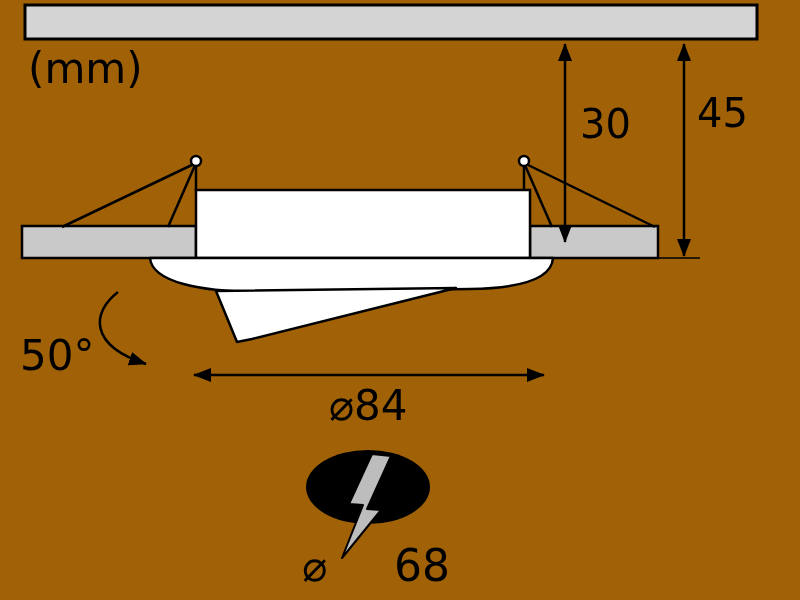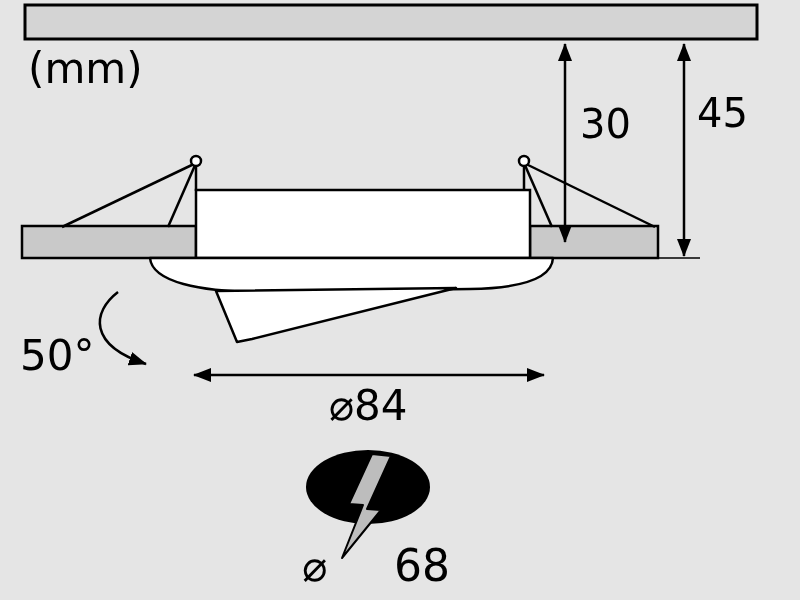--- a/index.html
+++ b/index.html
@@ -7,21 +7,21 @@
     padding: 0;
     background: #ffffff;
     width: 800px;
     height: 600px;
     overflow: hidden;
   }
   .stage {
     position: relative;
     width: 800px;
     height: 600px;
-    background: #e5e5e5;
+    background: #a16207;
   }
   svg {
     position: absolute;
     top: 0;
     left: 0;
   }
   text {
     font-family: "DejaVu Sans", "Liberation Sans", sans-serif;
     fill: #000000;
   }

